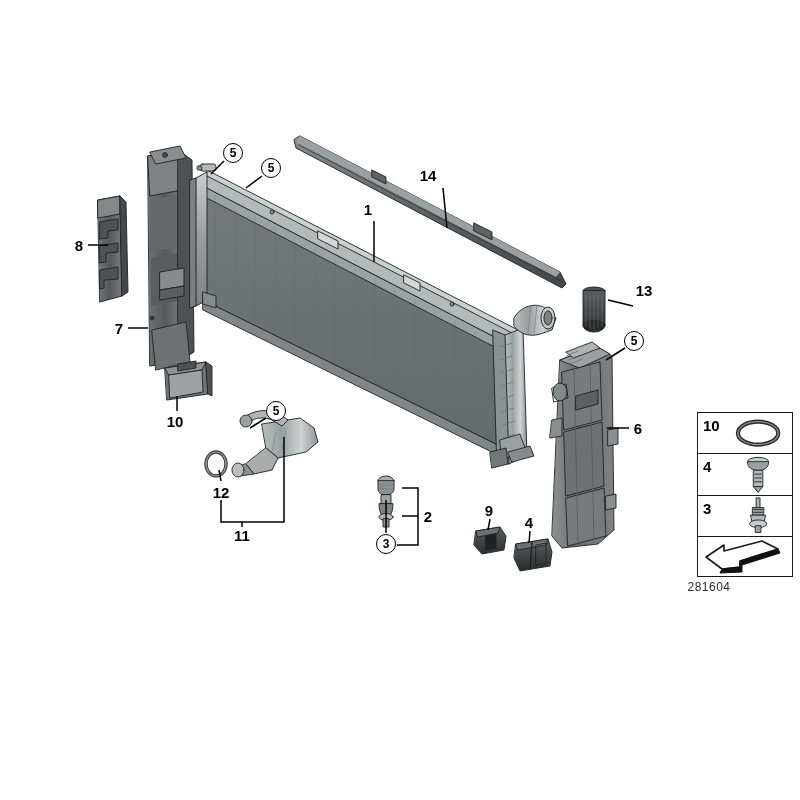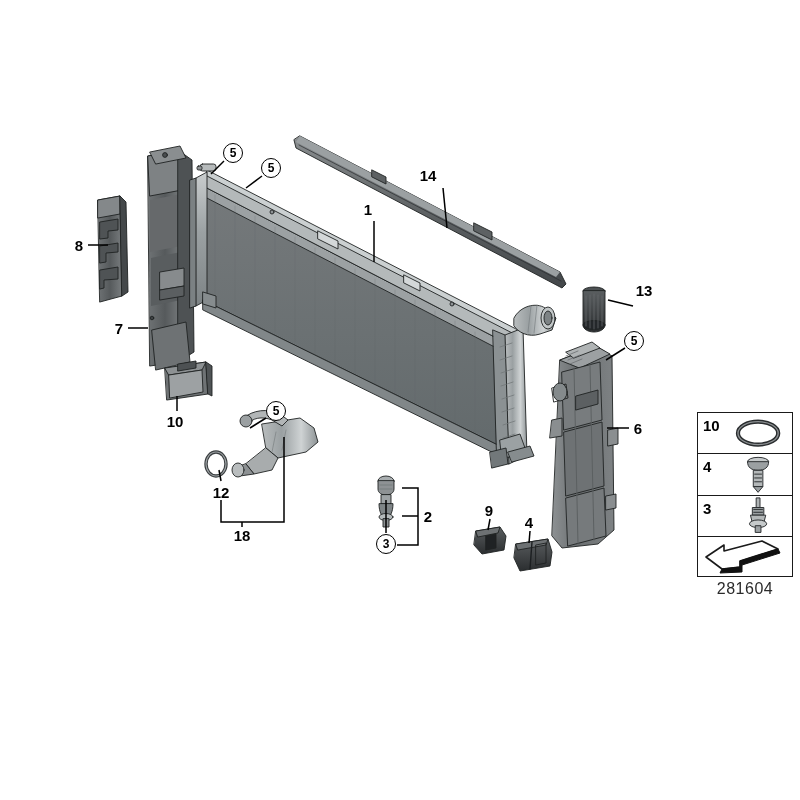--- a/index.html
+++ b/index.html
@@ -88,25 +88,25 @@
   }
   .legend-art {
     position: absolute;
     left: 30px;
     top: 0;
     width: 64px;
     height: 100%;
   }
   #legend-caption {
     position: absolute;
-    left: 697px;
+    left: 661px;
     top: 580px;
     width: 96px;
     text-align: center;
-    font-size: 16px;
+    font-size: 12px;
     letter-spacing: 0.5px;
     color: #2b2b2b;
     font-family: "Liberation Sans", sans-serif;
   }
 
   
   #footer-bar {
     position: absolute;
     left: 0;
     top: 712px;
@@ -402,21 +402,21 @@
 
   <div class="callout-num" style="left:368px; top:209px;">1</div>
   <div class="callout-num" style="left:428px; top:175px;">14</div>
   <div class="callout-circled" style="left:233px; top:153px;">5</div>
   <div class="callout-circled" style="left:271px; top:168px;">5</div>
   <div class="callout-num" style="left:79px;  top:245px;">8</div>
   <div class="callout-num" style="left:119px; top:328px;">7</div>
   <div class="callout-num" style="left:175px; top:421px;">10</div>
   <div class="callout-circled" style="left:276px; top:411px;">5</div>
   <div class="callout-num" style="left:221px; top:492px;">12</div>
-  <div class="callout-num" style="left:242px; top:535px;">18</div>
+  <div class="callout-num" style="left:242px; top:535px;">11</div>
   <div class="callout-num" style="left:428px; top:516px;">2</div>
   <div class="callout-circled" style="left:386px; top:544px;">3</div>
   <div class="callout-num" style="left:489px; top:510px;">9</div>
   <div class="callout-num" style="left:529px; top:522px;">4</div>
   <div class="callout-num" style="left:644px; top:290px;">13</div>
   <div class="callout-circled" style="left:634px; top:341px;">5</div>
   <div class="callout-num" style="left:638px; top:428px;">6</div>
 
   <div id="legend-box">
 

